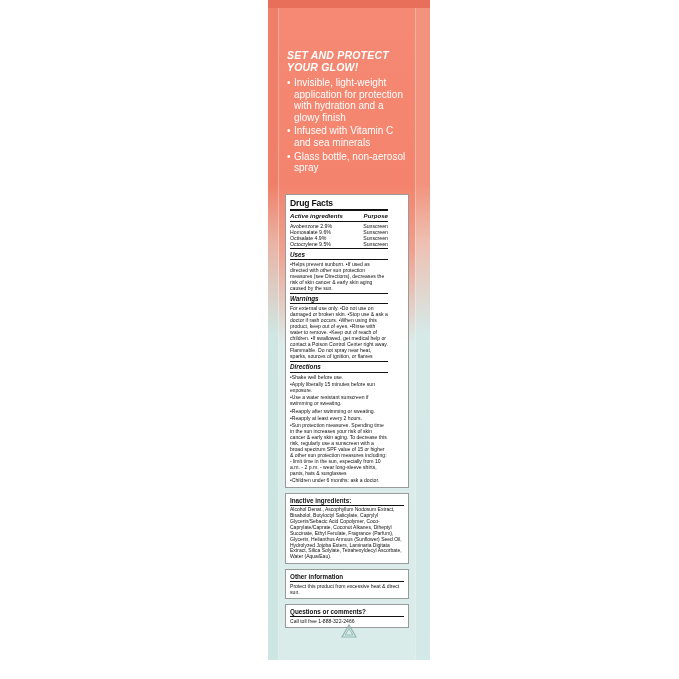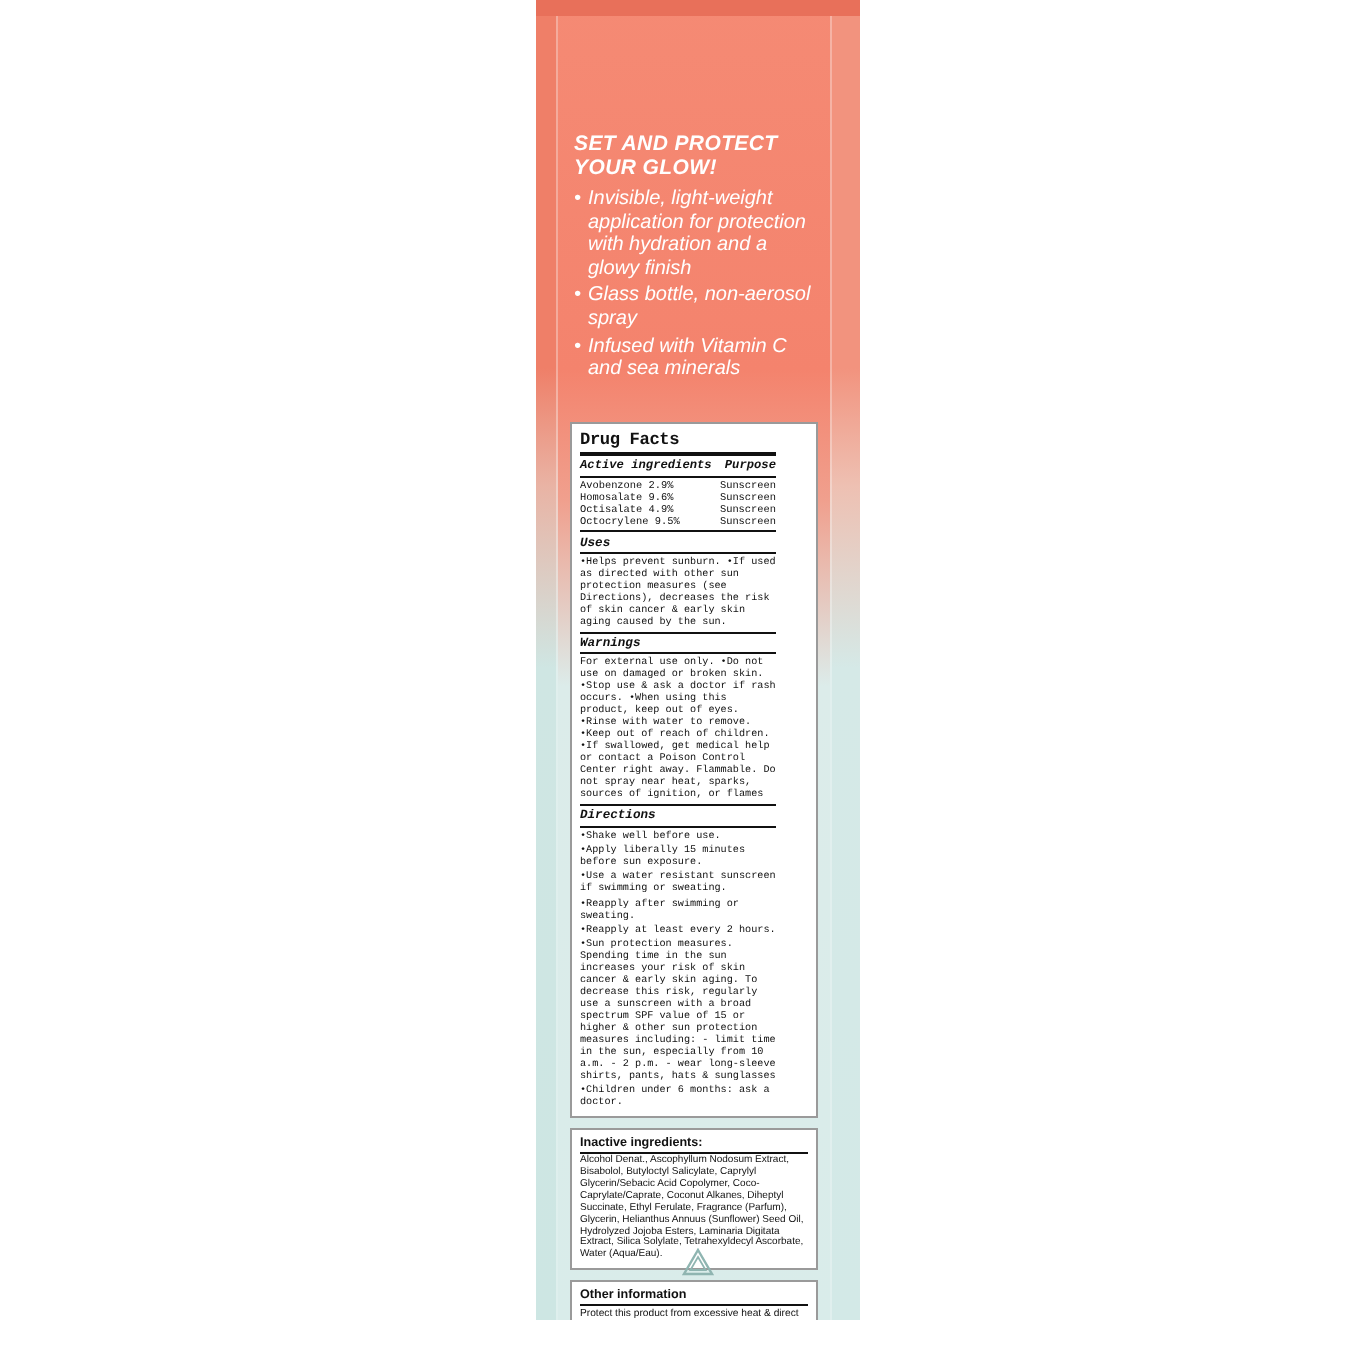--- a/index.html
+++ b/index.html
@@ -67,52 +67,50 @@
     color: #ffffff;
   }
   #marketing .headline {
     font-style: italic;
     font-weight: bold;
     font-size: 10.5px;
     line-height: 11.5px;
     letter-spacing: 0.2px;
     margin-bottom: 4px;
     text-transform: uppercase;
-    margin-top: 17px;
   }
   #marketing ul {
     list-style: none;
     margin: 0;
     padding: 0;
   }
   #marketing li {
     font-size: 10px;
     line-height: 11.6px;
     margin-bottom: 2px;
     position: relative;
     padding-left: 7px;
-    font-style: italic;
   }
   #marketing li:before {
     content: "\2022";
     position: absolute;
     left: 0;
     top: 0;
   }
 
   
   #drug-facts {
     margin: 12px 6px 0 6px;
     background: #ffffff;
     border: 1px solid #9a9a9a;
     padding: 3px 20px 4px 4px;
     color: #111;
     font-size: 5.1px;
     line-height: 6.0px;
-    font-family: Liberation Mono, monospace;
+    font-family: Liberation Sans, sans-serif;
   }
   #drug-facts .df-title {
     font-size: 8.6px;
     font-weight: bold;
     line-height: 10px;
     letter-spacing: -0.2px;
     margin-bottom: 1px;
   }
   .rule-heavy { border-bottom: 2.2px solid #111; margin: 1px 0 1.5px 0; }
   .rule-light { border-bottom: 0.8px solid #111; margin: 1px 0 1px 0; }
@@ -182,22 +180,22 @@
   <div id="cap-top"></div>
   <div id="spine-left"></div>
   <div id="spine-right"></div>
 
   <div id="content">
 
     <div id="marketing">
       <div class="headline">SET AND PROTECT YOUR GLOW!</div>
       <ul>
         <li>Invisible, light-weight application for protection with hydration and a glowy finish</li>
+        <li>Infused with Vitamin C and sea minerals</li>
         <li>Glass bottle, non-aerosol spray</li>
-        <li>Infused with Vitamin C and sea minerals</li>
       </ul>
     </div>
 
     <div id="drug-facts">
       <div class="df-title">Drug Facts</div>
       <div class="rule-heavy"></div>
 
       <div class="ai-header">
         <span>Active ingredients</span>
         <span>Purpose</span>

